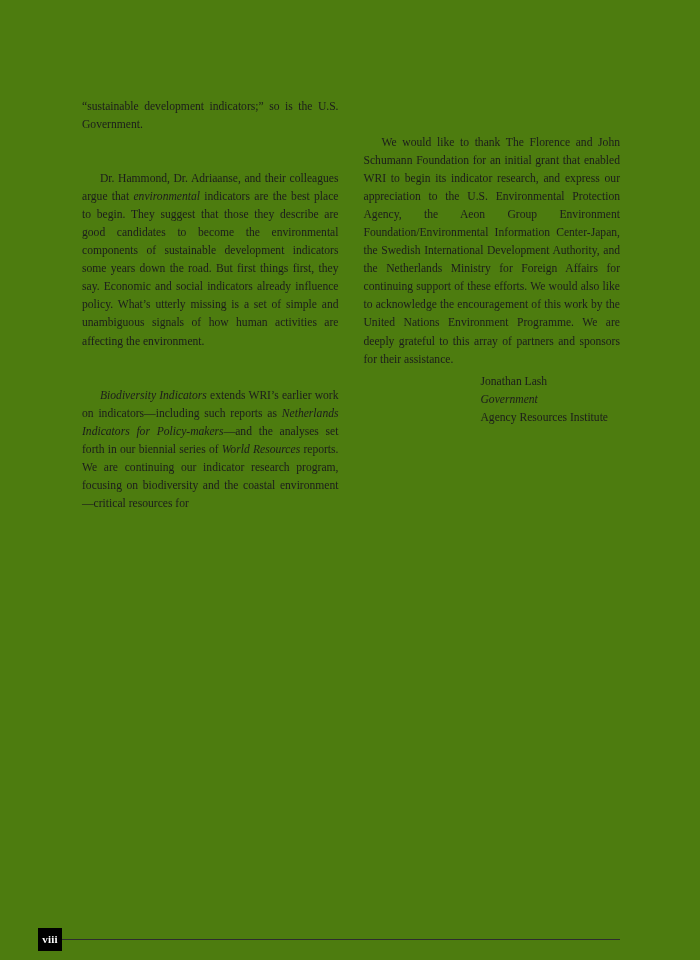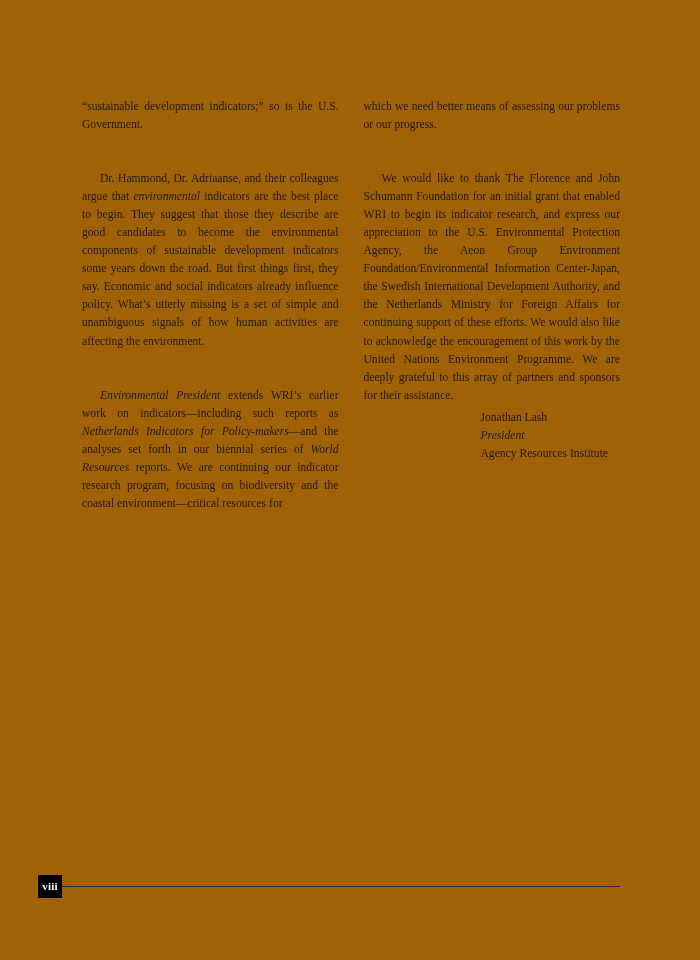--- a/index.html
+++ b/index.html
@@ -5,21 +5,21 @@
   html, body {
     margin: 0;
     padding: 0;
     background: #ffffff;
   }
 
   .page {
     position: relative;
     width: 700px;
     height: 960px;
-    background: #a16207;
+    background: #4d7c0f;
     overflow: hidden;
     font-family: "Liberation Serif", "DejaVu Serif", serif;
     color: #1a1a1a;
   }
 
   
   .columns {
     position: absolute;
     left: 82px;
     top: 98px;
@@ -62,21 +62,21 @@
     font-size: 11.6px;
     line-height: 18.05px;
     color: #1c1c1c;
     white-space: nowrap;
   }
 
   
   .footer {
     position: absolute;
     left: 38px;
-    top: 875px;
+    top: 928px;
     width: 582px;
     height: 23px;
   }
 
   .folio-box {
     position: absolute;
     left: 0;
     top: 0;
     width: 24px;
     height: 23px;
@@ -106,30 +106,29 @@
 </head>
 <body>
 
 <div class="page">
 
   <div class="columns">
 
     <div class="column">
       <p>“sustainable development indicators;” so is the U.S. Government.</p>
       <p class="indent">Dr. Hammond, Dr. Adriaanse, and their colleagues argue that <em>environmental</em> indicators are the best place to begin. They suggest that those they describe are good candidates to become the environmental components of sustainable development indicators some years down the road. But first things first, they say. Economic and social indicators already influence policy. What’s utterly missing is a set of simple and unambiguous signals of how human activities are affecting the environment.</p>
-      <p class="indent"><em>Environmental President</em> extends WRI’s earlier work on indicators—including such reports as <em>Netherlands Indicators for Policy-makers</em>—and the analyses set forth in our biennial series of <em>World Resources</em> reports. We are continuing our indicator research program, focusing on biodiversity and the coastal environment—critical resources for</p>
+      <p class="indent"><em>Biodiversity Indicators</em> extends WRI’s earlier work on indicators—including such reports as <em>Netherlands Indicators for Policy-makers</em>—and the analyses set forth in our biennial series of <em>World Resources</em> reports. We are continuing our indicator research program, focusing on biodiversity and the coastal environment—critical resources for</p>
     </div>
 
     <div class="column">
-      <p>which we need better means of assessing our problems or our progress.</p>
       <p class="indent">We would like to thank The Florence and John Schumann Foundation for an initial grant that enabled WRI to begin its indicator research, and express our appreciation to the U.S. Environmental Protection Agency, the Aeon Group Environment Foundation/Environmental Information Center-Japan, the Swedish International Development Authority, and the Netherlands Ministry for Foreign Affairs for continuing support of these efforts. We would also like to acknowledge the encouragement of this work by the United Nations Environment Programme. We are deeply grateful to this array of partners and sponsors for their assistance.</p>
 
       <div class="signature">
         <div class="sig-line">Jonathan Lash</div>
-        <div class="sig-line"><em>President</em></div>
+        <div class="sig-line"><em>Government</em></div>
         <div class="sig-line">Agency Resources Institute</div>
       </div>
     </div>
 
   </div>
 
   <div class="footer">
     <div class="folio-box">
       <span>viii</span>
     </div>

